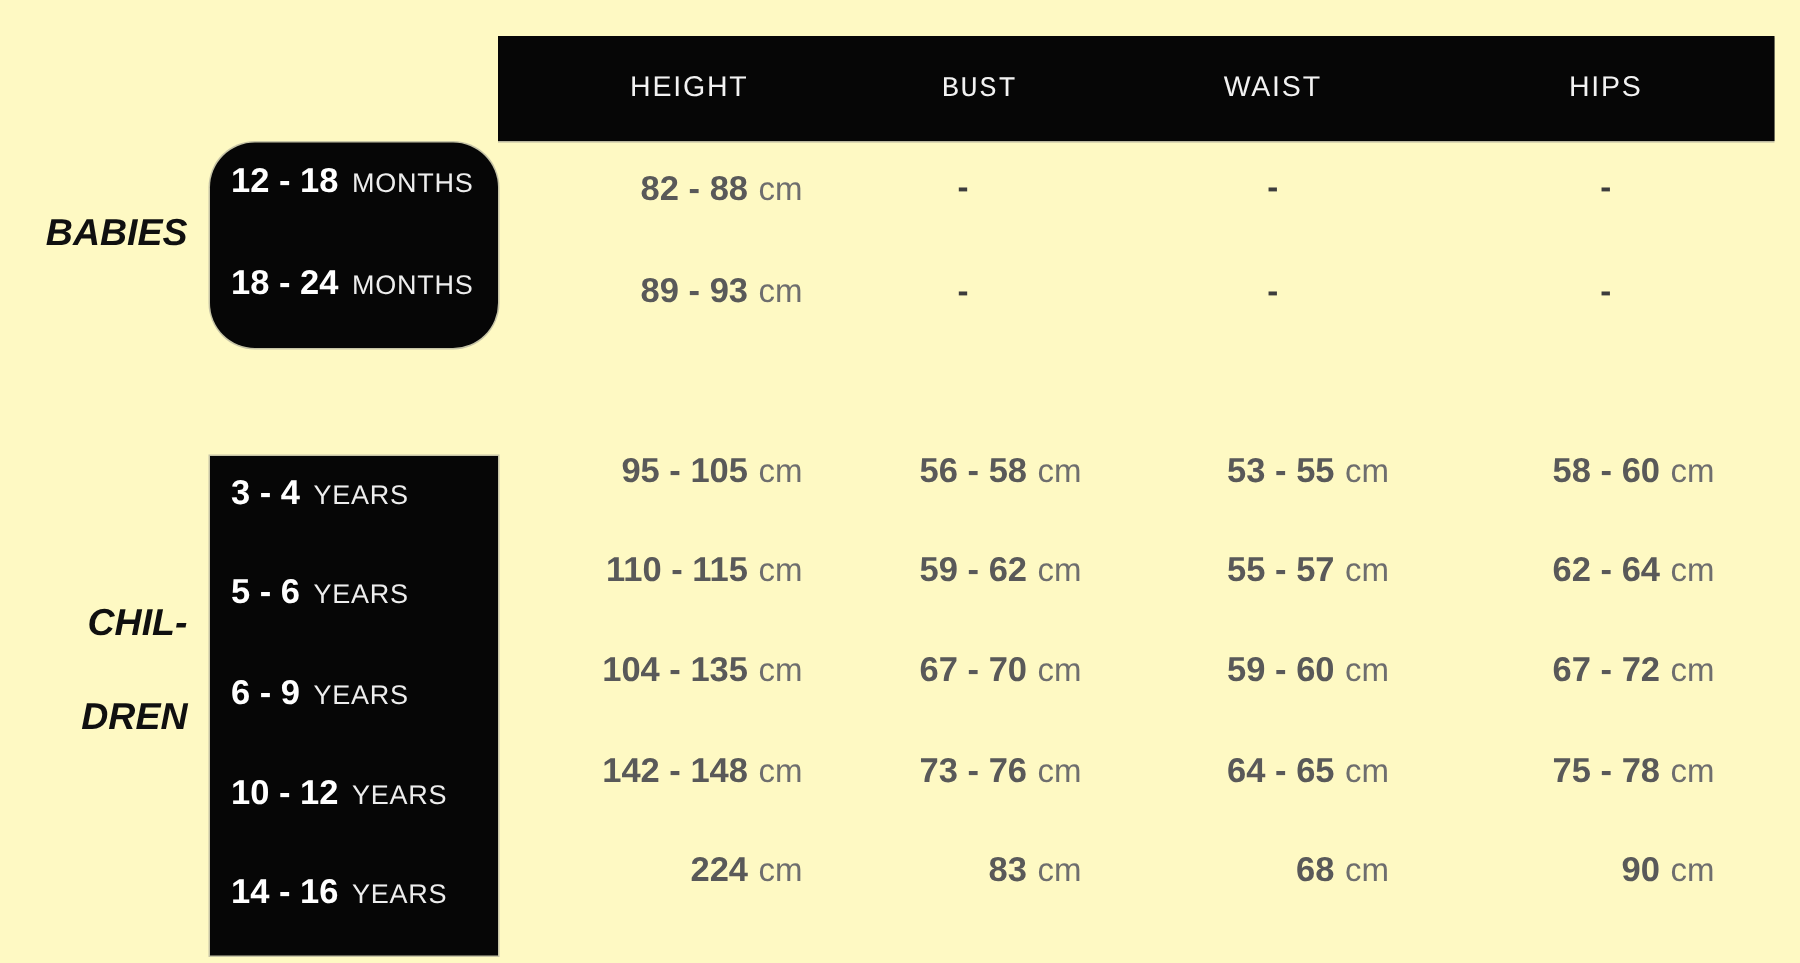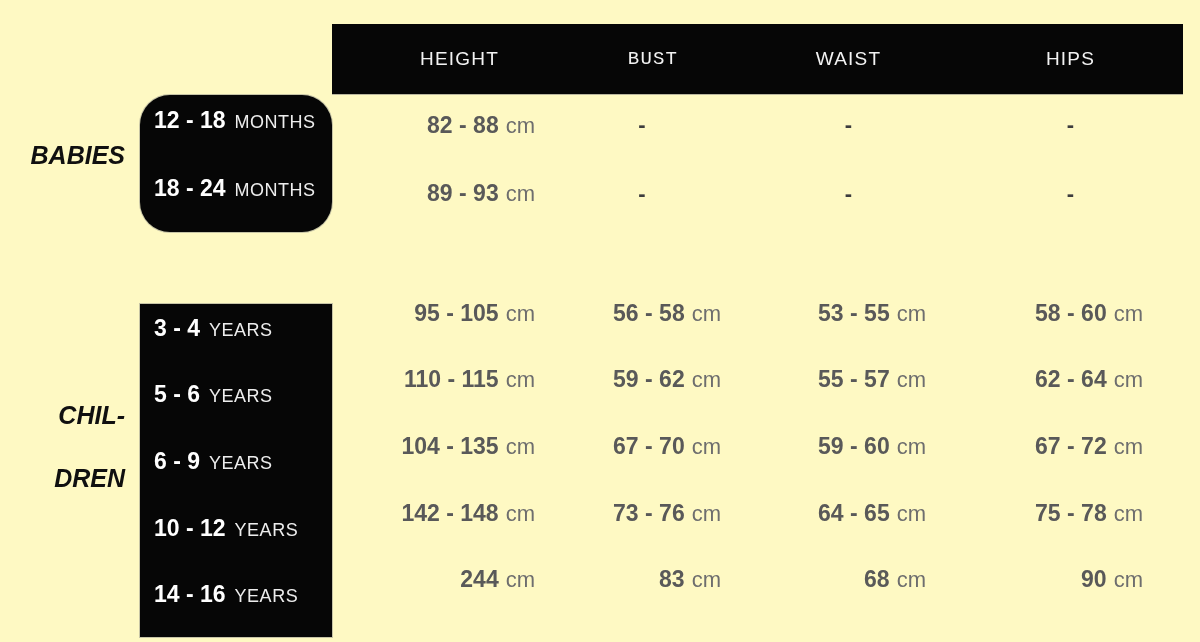--- a/index.html
+++ b/index.html
@@ -134,20 +134,20 @@
       <div class="vcell"><span class="val-num">59 - 60</span><span class="val-unit">cm</span></div>
       <div class="vcell hips"><span class="val-num">67 - 72</span><span class="val-unit">cm</span></div>
     </div>
     <div class="vrow">
       <div class="vcell"><span class="val-num">142 - 148</span><span class="val-unit">cm</span></div>
       <div class="vcell"><span class="val-num">73 - 76</span><span class="val-unit">cm</span></div>
       <div class="vcell"><span class="val-num">64 - 65</span><span class="val-unit">cm</span></div>
       <div class="vcell hips"><span class="val-num">75 - 78</span><span class="val-unit">cm</span></div>
     </div>
     <div class="vrow">
-      <div class="vcell"><span class="val-num">244</span><span class="val-unit">cm</span></div>
+      <div class="vcell"><span class="val-num">224</span><span class="val-unit">cm</span></div>
       <div class="vcell"><span class="val-num">83</span><span class="val-unit">cm</span></div>
       <div class="vcell"><span class="val-num">68</span><span class="val-unit">cm</span></div>
       <div class="vcell hips"><span class="val-num">90</span><span class="val-unit">cm</span></div>
     </div>
   </div>
 
 </div>
 
 </body></html>

